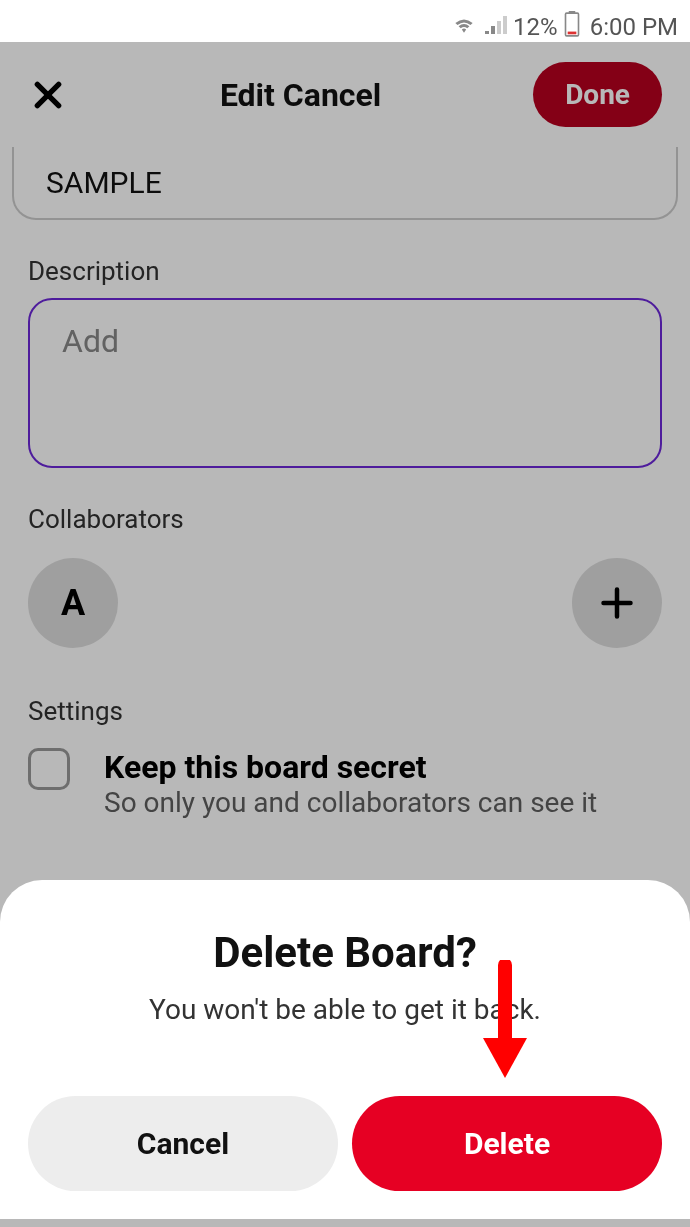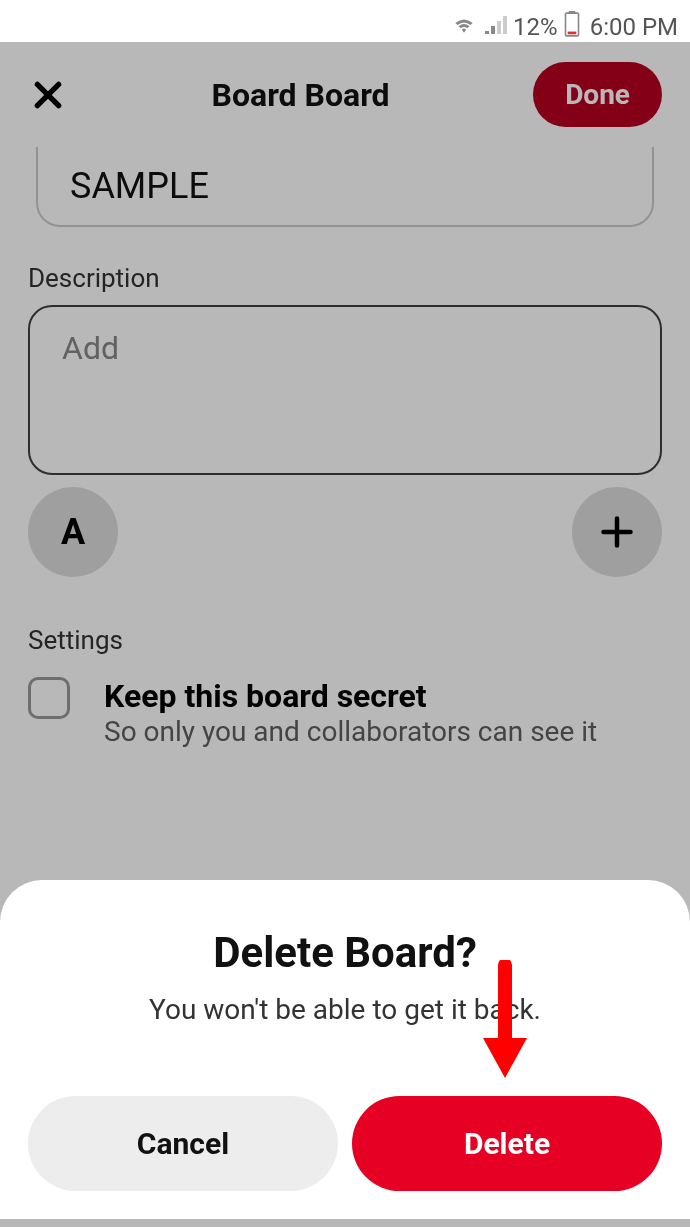--- a/index.html
+++ b/index.html
@@ -78,36 +78,36 @@
       background: #b8001f;
       color: #fff;
       font-size: 28px;
       font-weight: 700;
       padding: 16px 32px;
       border-radius: 40px;
       border: none;
       cursor: pointer;
     }
     .name-field {
-      margin: 0 36px;
+      margin: 0 12px;
       border: 2px solid #ccc;
       border-top: none;
       border-radius: 0 0 24px 24px;
       padding: 18px 32px;
-      font-size: 36px;
+      font-size: 30px;
       color: #111;
     }
     .section-label {
       font-size: 26px;
       color: #333;
       padding: 36px 28px 12px;
     }
     .desc-field {
       margin: 0 28px;
-      border: 2px solid #404040;
+      border: 2px solid #6d28d9;
       border-radius: 24px;
       padding: 22px 32px;
       min-height: 170px;
       font-size: 32px;
       color: #888;
     }
     .collab-row {
       display: flex;
       justify-content: space-between;
       align-items: center;
@@ -239,29 +239,30 @@
   <span class="time">6:00 PM</span>
 </div>
 
 <div class="main-screen">
   <div class="header">
     <div class="close-btn">
       <svg width="32" height="32" viewBox="0 0 24 24">
           <path d="M4 4 L20 20 M20 4 L4 20" stroke="#000" stroke-width="4" stroke-linecap="round"></path>
         </svg>
     </div>
-    <div class="header-title">Board Board</div>
+    <div class="header-title">Edit Cancel</div>
     <button class="done-btn">Done</button>
   </div>
 
   <div class="name-field">SAMPLE</div>
 
   <div class="section-label">Description</div>
   <div class="desc-field">Add</div>
 
+  <div class="section-label">Collaborators</div>
   <div class="collab-row">
     <div class="avatar">A</div>
     <div class="add-collab">
       <svg width="36" height="36" viewBox="0 0 24 24">
           <path d="M12 3 v18 M3 12 h18" stroke="#000" stroke-width="3" stroke-linecap="round"></path>
         </svg>
     </div>
   </div>
 
   <div class="section-label">Settings</div>

